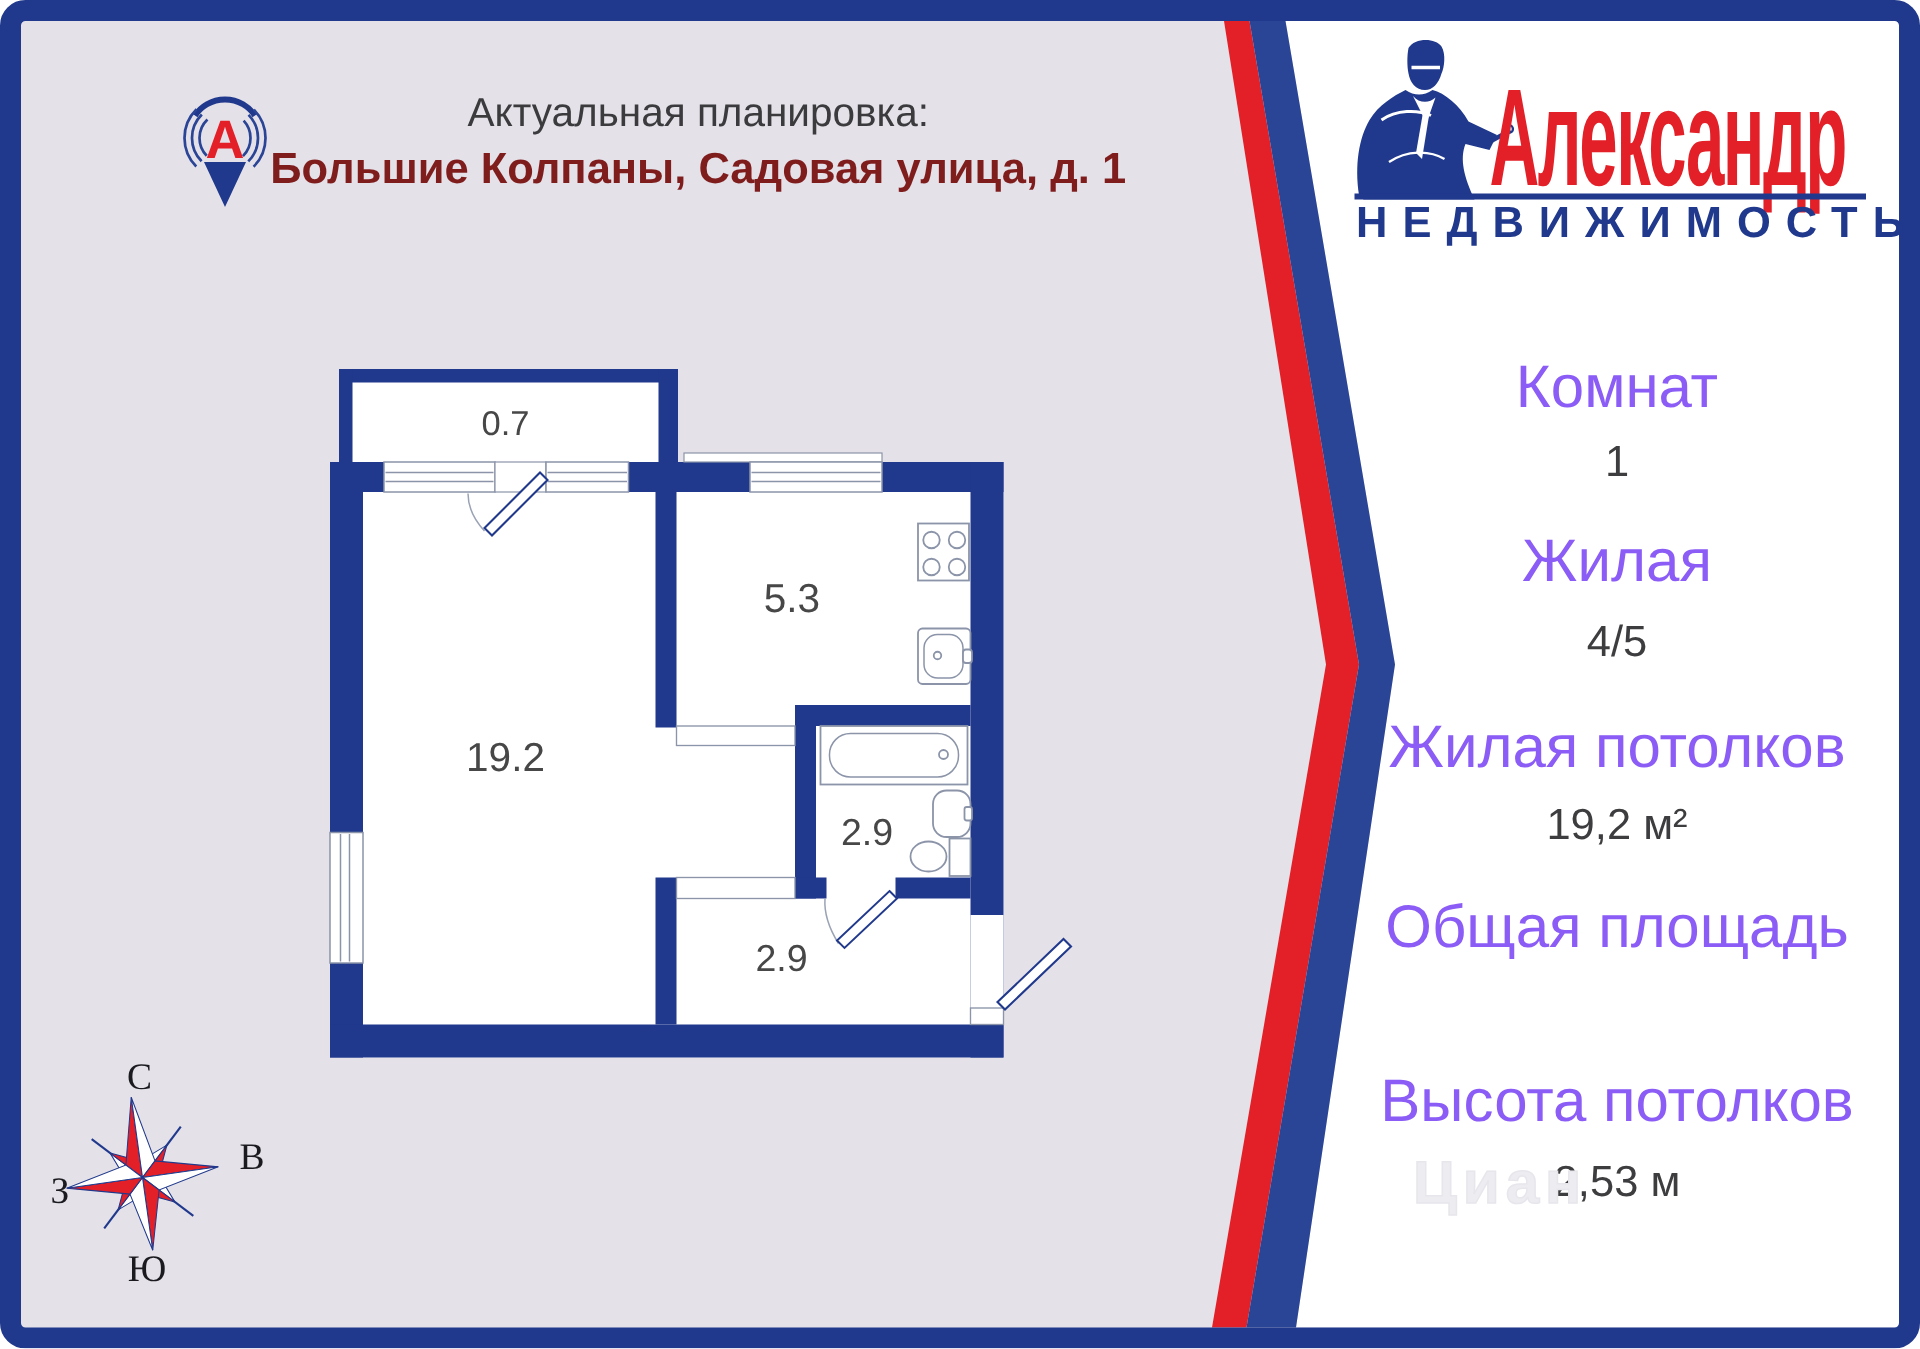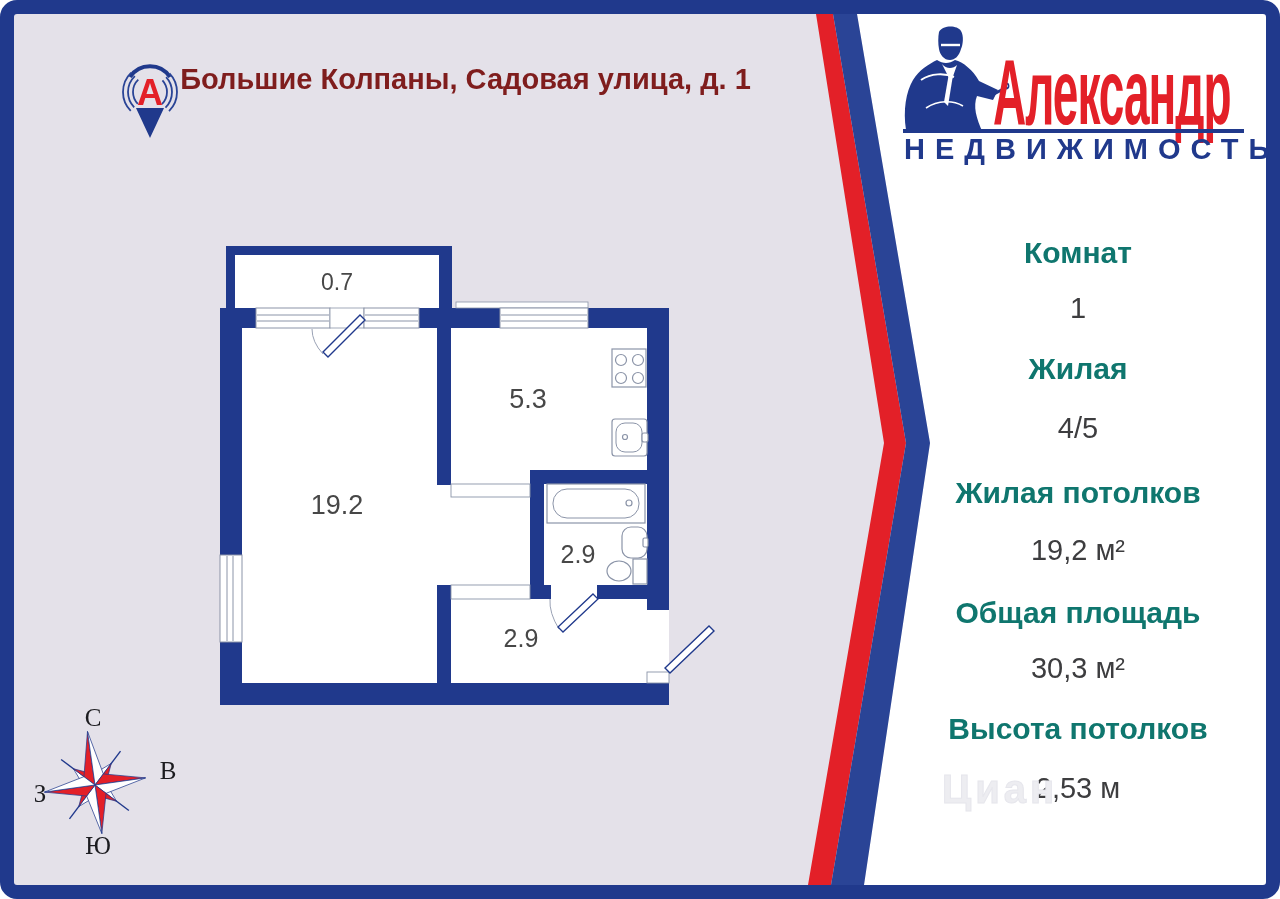--- a/index.html
+++ b/index.html
@@ -22,21 +22,21 @@
   }
   .brand-line{left:903px;top:129px;width:341px;height:4px;background:#20398c;}
   .brand-tag{
     left:904px;top:133px;font-size:29px;font-weight:bold;color:#20398c;
     letter-spacing:10px;white-space:nowrap;
   }
 
   
   .details{left:898px;top:0;width:360px;height:899px;}
   .drow{position:absolute;left:0;width:360px;text-align:center;color:#3d3d3f;}
-  .dlabel{font-size:30px;font-weight:bold;color:#0f766e;}
+  .dlabel{font-size:40px;font-weight:normal;color:#8b5cf6;}
   .dvalue{font-size:29px;}
 
   
   .wm{
     left:942px;top:744px;font-size:40px;font-weight:bold;letter-spacing:4px;
     color:#ededf1;-webkit-text-stroke:1px #e6e6ec;white-space:nowrap;margin-top:23px;
   }
 </style>
 </head>
 <body>
@@ -55,20 +55,21 @@
   <svg class="abs" style="left:110px;top:56px" width="84" height="88" viewBox="0 0 84 88">
     <path d="M20,21 A24,24 0 0 1 60,21" fill="none" stroke="#20398c" stroke-width="4"></path>
     <circle cx="40" cy="36" r="17" fill="none" stroke="#2a4496" stroke-width="1.8" stroke-dasharray="26.7 26.7" stroke-dashoffset="13.35"></circle>
     <circle cx="40" cy="36" r="22" fill="none" stroke="#2a4496" stroke-width="1.8" stroke-dasharray="34.56 34.56" stroke-dashoffset="17.28"></circle>
     <circle cx="40" cy="36" r="27" fill="none" stroke="#2a4496" stroke-width="1.8" stroke-dasharray="42.41 42.41" stroke-dashoffset="21.2"></circle>
     <polygon points="26,52 54,52 40,82" fill="#20398c"></polygon>
     <text x="40" y="49" text-anchor="middle" font-size="36" font-weight="bold" fill="#e32028" font-family="Liberation Sans, sans-serif">А</text>
   </svg>
 
   <div class="abs hdr">
+    <div class="sub">Актуальная планировка:</div>
     <div class="addr">Большие Колпаны, Садовая улица, д. 1</div>
   </div>
 
   <svg class="abs" style="left:893px;top:18px" width="118" height="118" viewBox="0 0 118 118">
     <path d="M46,14 C50,7 64,7 68,13 C71,18 70,27 68,31 C66,38 62,42 57,42 C51,42 47,37 46,31 C45,26 45,19 46,14 Z" fill="#20398c"></path>
     <path d="M44,42 C36,46 26,52 20,62 C13,74 10,92 13,112 L16,115 L90,115 C83,100 80,88 84,78 L100,82 L105,72 L86,63 C80,52 70,44 62,42 C56,46 50,46 44,42 Z" fill="#20398c"></path>
     <path d="M48,27 L67,27" stroke="#ffffff" stroke-width="2.4"></path>
     <path d="M49,46 C53,51 60,51 64,47 L58,64 Z" fill="#ffffff"></path>
     <path d="M56,55 L60,57 L55,88 L51,84 Z" fill="#ffffff"></path>
     <path d="M28,62 C38,55 52,55 61,59" stroke="#ffffff" stroke-width="2" fill="none"></path>
@@ -81,21 +82,20 @@
   <div class="abs brand-tag">НЕДВИЖИМОСТЬ</div>
 
   <div class="abs details">
     <div class="drow dlabel" style="top:236px">Комнат</div>
     <div class="drow dvalue" style="top:292px">1</div>
     <div class="drow dlabel" style="top:352px">Жилая</div>
     <div class="drow dvalue" style="top:412px">4/5</div>
     <div class="drow dlabel" style="top:476px">Жилая потолков</div>
     <div class="drow dvalue" style="top:534px">19,2 м²</div>
     <div class="drow dlabel" style="top:596px">Общая площадь</div>
-    <div class="drow dvalue" style="top:652px">30,3 м²</div>
     <div class="drow dlabel" style="top:712px">Высота потолков</div>
     <div class="drow dvalue" style="top:772px">2,53 м</div>
   </div>
 
   <div class="abs wm">Циан</div>
 
   <svg class="abs" style="left:200px;top:235px" width="530" height="480" viewBox="200 235 530 480">
 
     <g>
       <rect x="226" y="246" width="222" height="62" fill="#ffffff"></rect>

